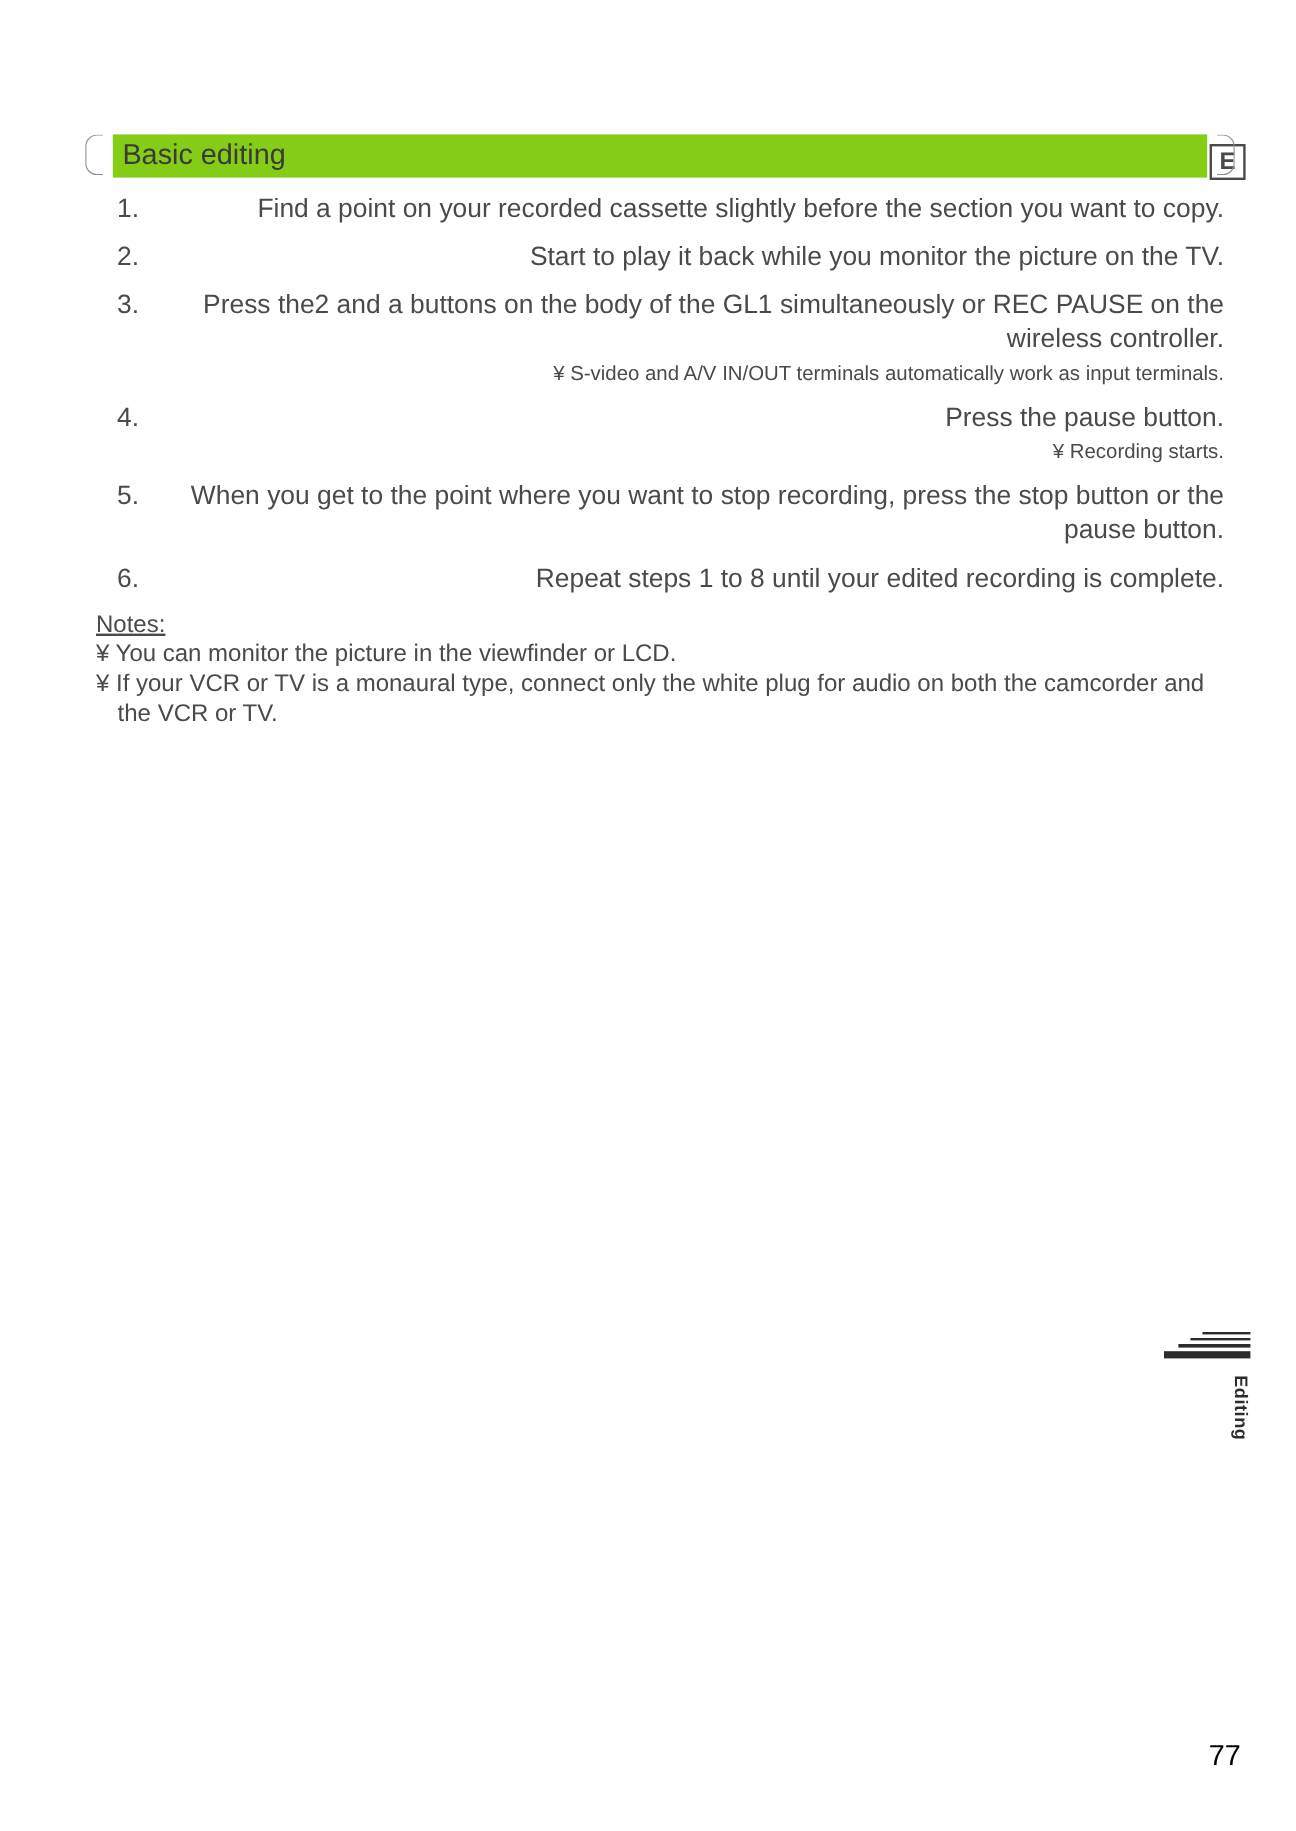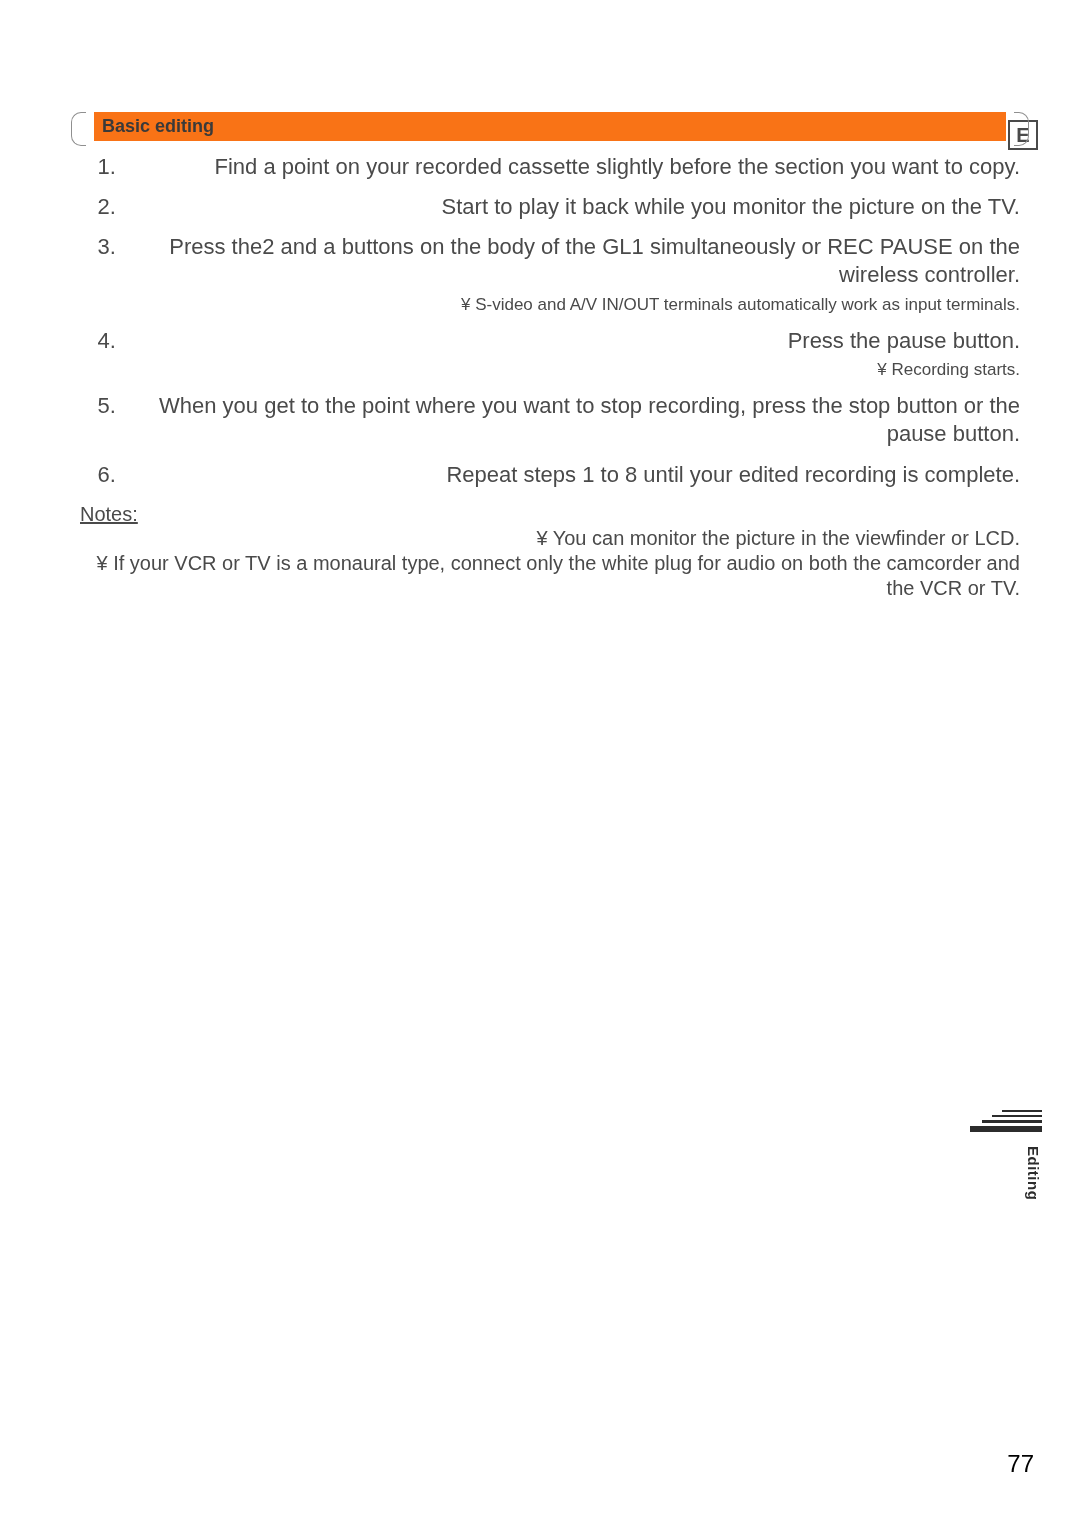--- a/index.html
+++ b/index.html
@@ -50,23 +50,23 @@
   .section-title-bar::after {
     right: -12px;
     border-right: 1px solid #8f8f8f;
     border-top-right-radius: 10px;
     border-bottom-right-radius: 10px;
   }
   .section-title {
     display: inline-block;
     width: calc(100% - 28px);
     margin-left: 14px;
-    background: #f97316;
-    font-weight: bold;
-    font-size: 18px;
+    background: #84cc16;
+    font-weight: normal;
+    font-size: 24px;
     color: #3a3a3a;
     padding: 4px 8px 4px 8px;
     box-sizing: border-box;
   }
   ol.main-list {
     margin: 12px 0 0 0;
     padding: 0 0 0 42px;
     font-size: 22px;
     line-height: 1.28;
     text-align: right;
@@ -82,21 +82,20 @@
   .notes-head {
     font-size: 20px;
     margin-top: 14px;
     text-decoration: underline;
   }
   .notes-line {
     font-size: 20px;
     line-height: 1.25;
     padding-left: 18px;
     text-indent: -18px;
-    text-align: right;
   }
   .lang-badge {
     position: absolute;
     right: 42px;
     top: 120px;
     width: 30px;
     height: 30px;
     border: 2px solid #4a4a4a;
     box-sizing: border-box;
     font-weight: bold;

